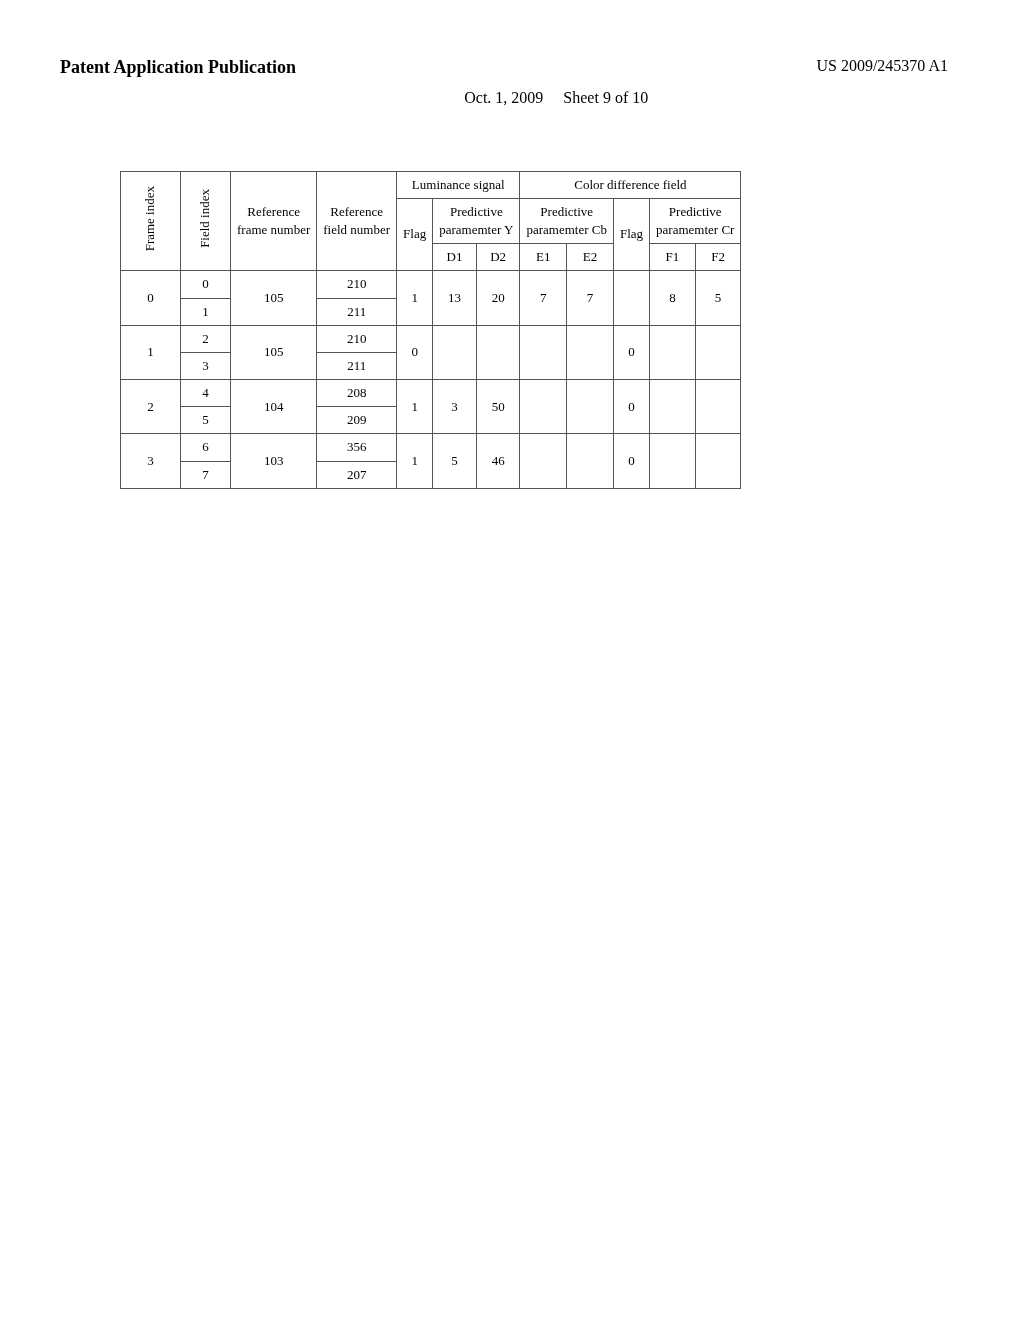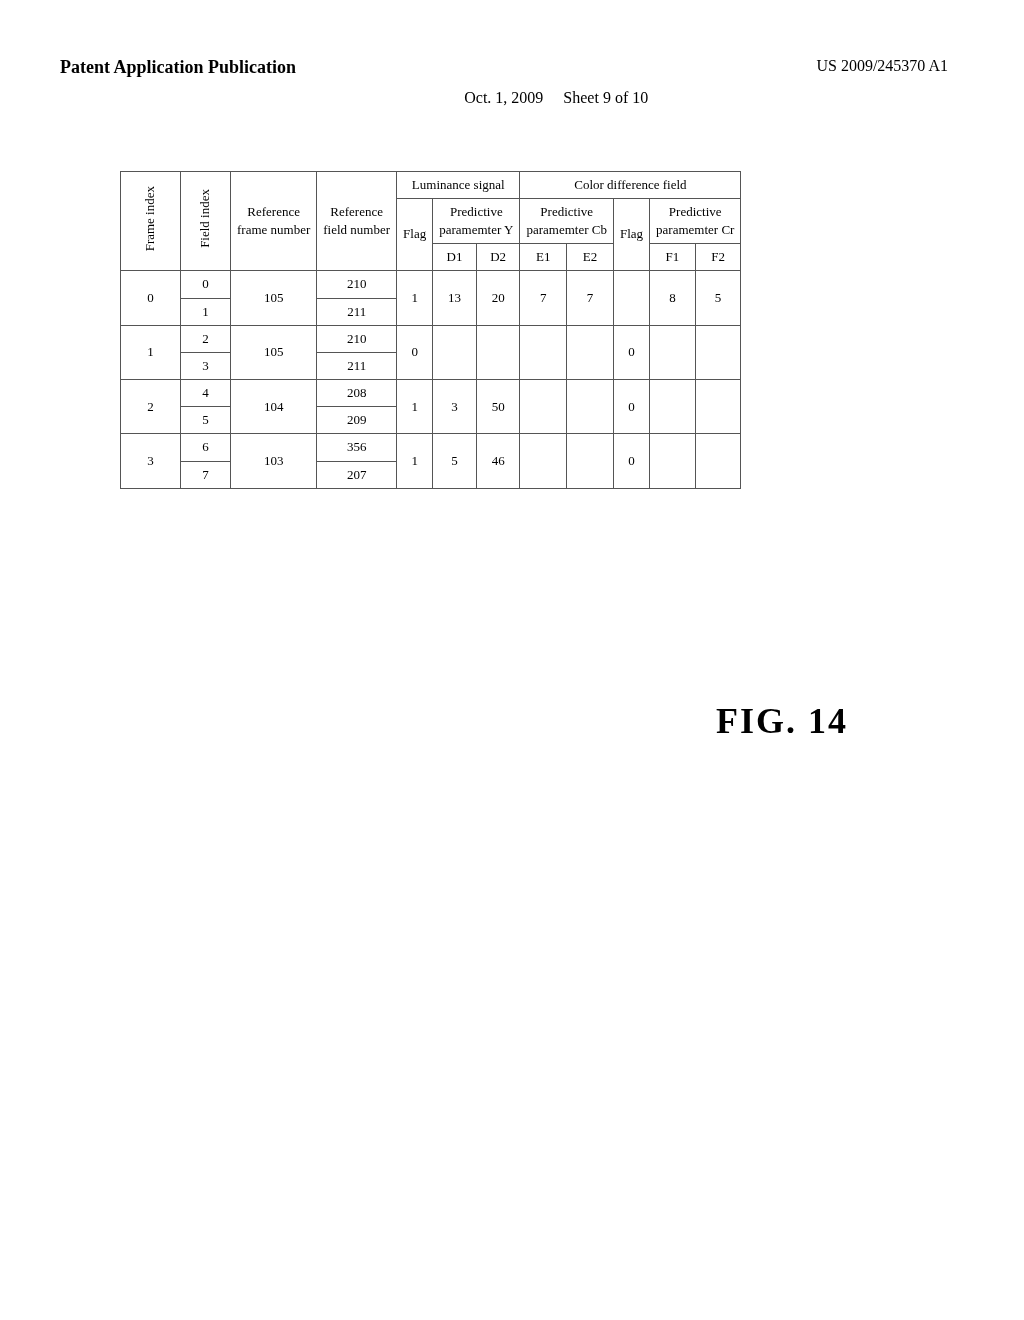--- a/index.html
+++ b/index.html
@@ -215,15 +215,14 @@
           </tr>
           <tr>
             <td>7</td>
             <td>207</td>
           </tr>
         </tbody>
       </table>
     </div>
   </div>
 
-  <div class="figure-label">FIG. 14</div>
 
 </div>
 
 </body></html>

